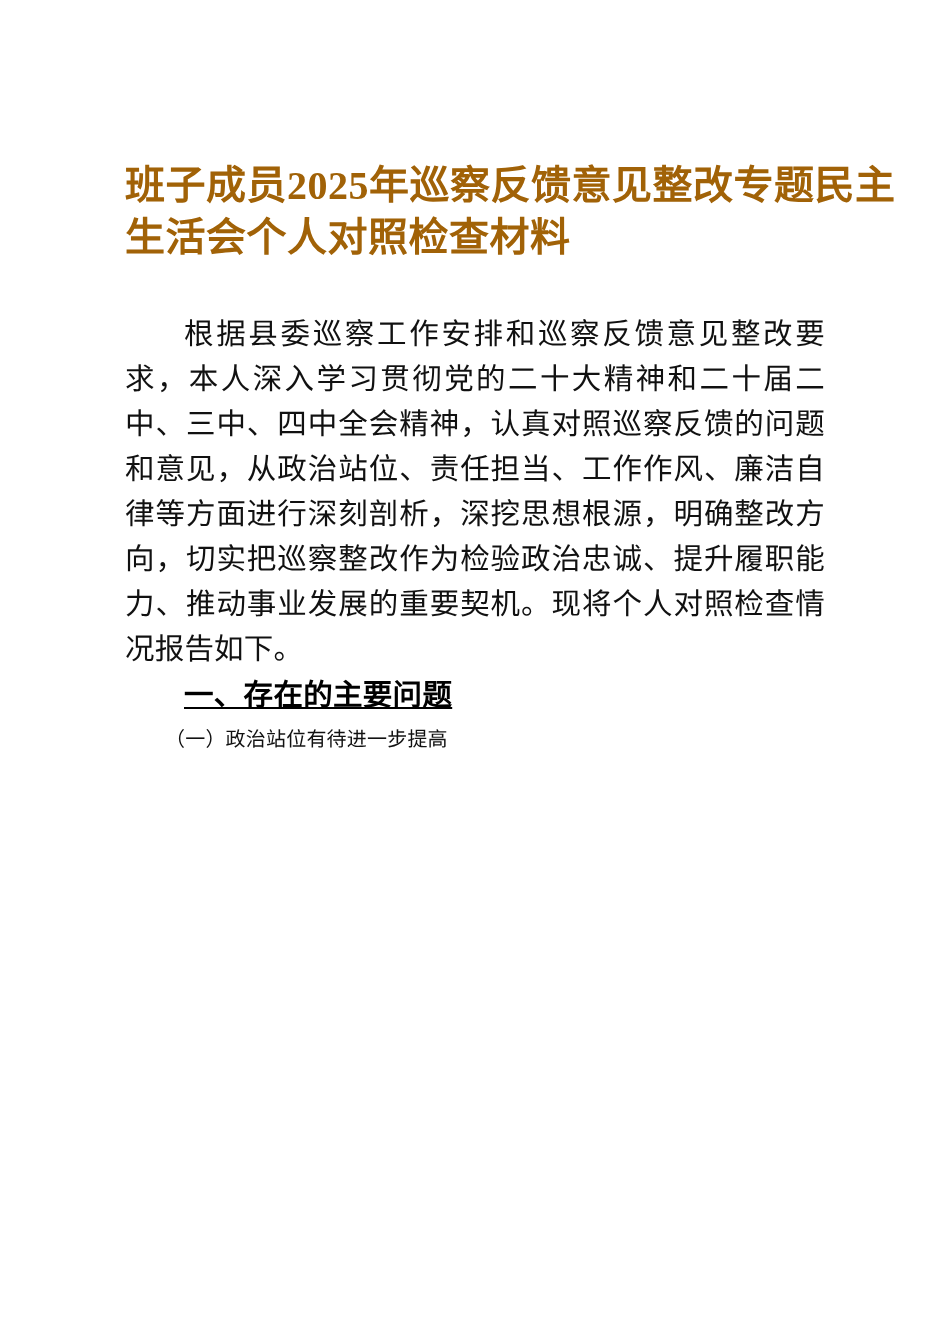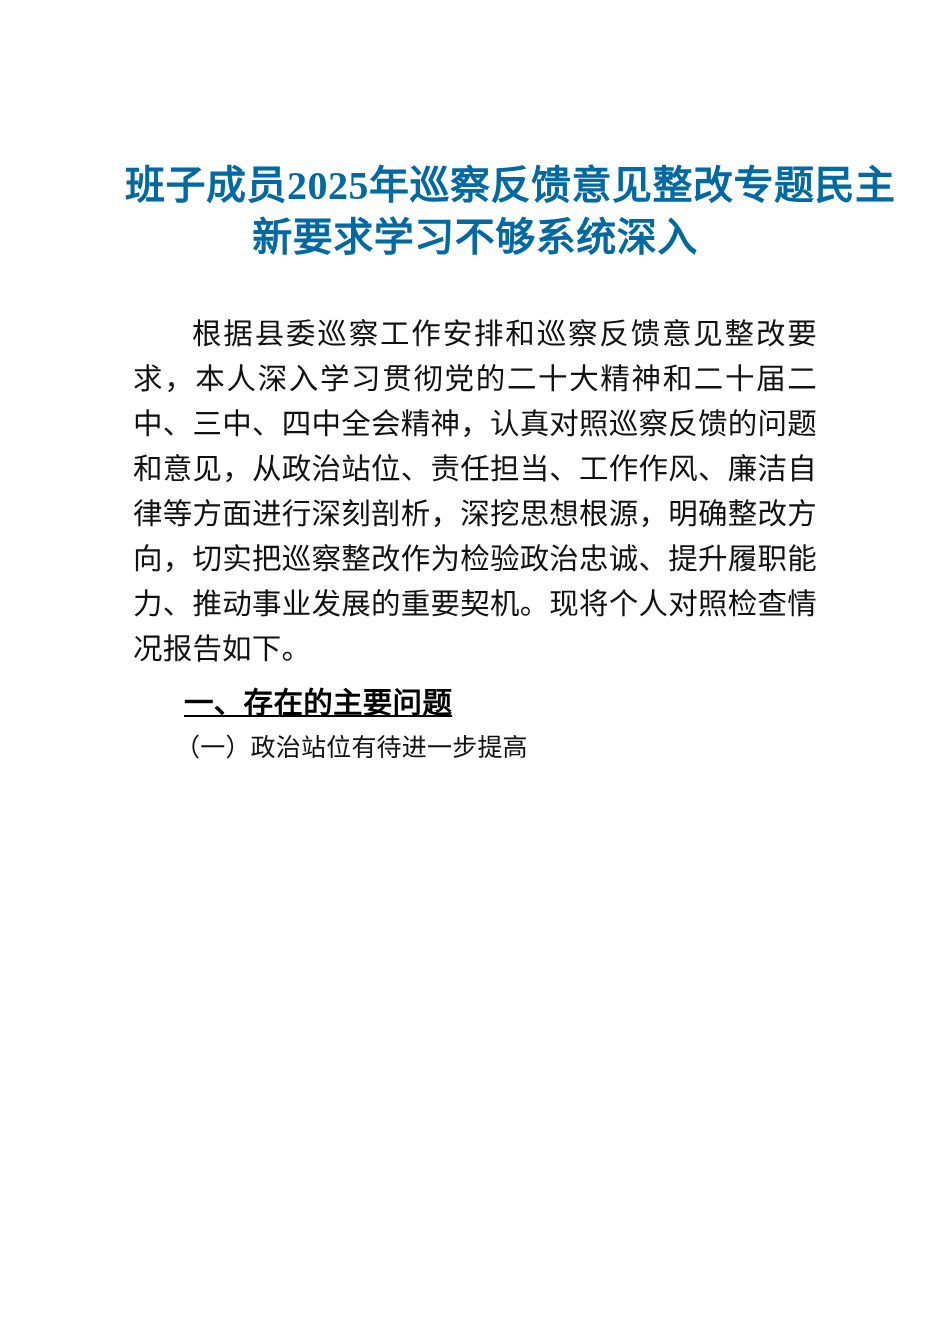--- a/index.html
+++ b/index.html
@@ -29,33 +29,32 @@
   }
 
   
   .doc-title {
     margin: 0;
     padding-top: 160px;
     font-family: "Liberation Serif", "DejaVu Serif", serif;
     font-size: 40px;
     font-weight: bold;
     line-height: 52px;
-    text-align: center;
     letter-spacing: 0.5px;
-    color: #0369a1;
+    color: #a16207;
   }
 
   .title-line {
     display: block;
     white-space: nowrap;
   }
 
   
   .body-block {
-    margin: 8px;
+    margin: 0;
     font-family: "Liberation Serif", "DejaVu Serif", serif;
     font-size: 29.5px;
     line-height: 45px;
     text-align: justify;
     text-justify: inter-ideograph;
     text-indent: 2em;
     color: #111111;
     letter-spacing: 0.2px;
   }
 
@@ -73,37 +72,37 @@
     text-indent: 2em;
     color: #000000;
     letter-spacing: 0.3px;
     text-decoration: underline;
   }
 
   
   .heading-2 {
     margin: 0;
     font-family: "Liberation Serif", "DejaVu Serif", serif;
-    font-size: 25px;
+    font-size: 20px;
     font-weight: normal;
     line-height: 45px;
     text-indent: 2em;
     color: #111111;
     letter-spacing: 0.2px;
   }
 </style>
 </head>
 <body>
 
 <div class="page">
   <div class="content">
 
     <h1 class="doc-title">
       <span class="title-line">班子成员2025年巡察反馈意见整改专题民主</span>
-      <span class="title-line">新要求学习不够系统深入</span>
+      <span class="title-line">生活会个人对照检查材料</span>
     </h1>
 
     <p class="body-block intro-block">根据县委巡察工作安排和巡察反馈意见整改要求，本人深入学习贯彻党的二十大精神和二十届二中、三中、四中全会精神，认真对照巡察反馈的问题和意见，从政治站位、责任担当、工作作风、廉洁自律等方面进行深刻剖析，深挖思想根源，明确整改方向，切实把巡察整改作为检验政治忠诚、提升履职能力、推动事业发展的重要契机。现将个人对照检查情况报告如下。</p>
 
     <h2 class="heading-1">一、存在的主要问题</h2>
 
     <h3 class="heading-2">（一）政治站位有待进一步提高</h3>
 
 
   </div>

